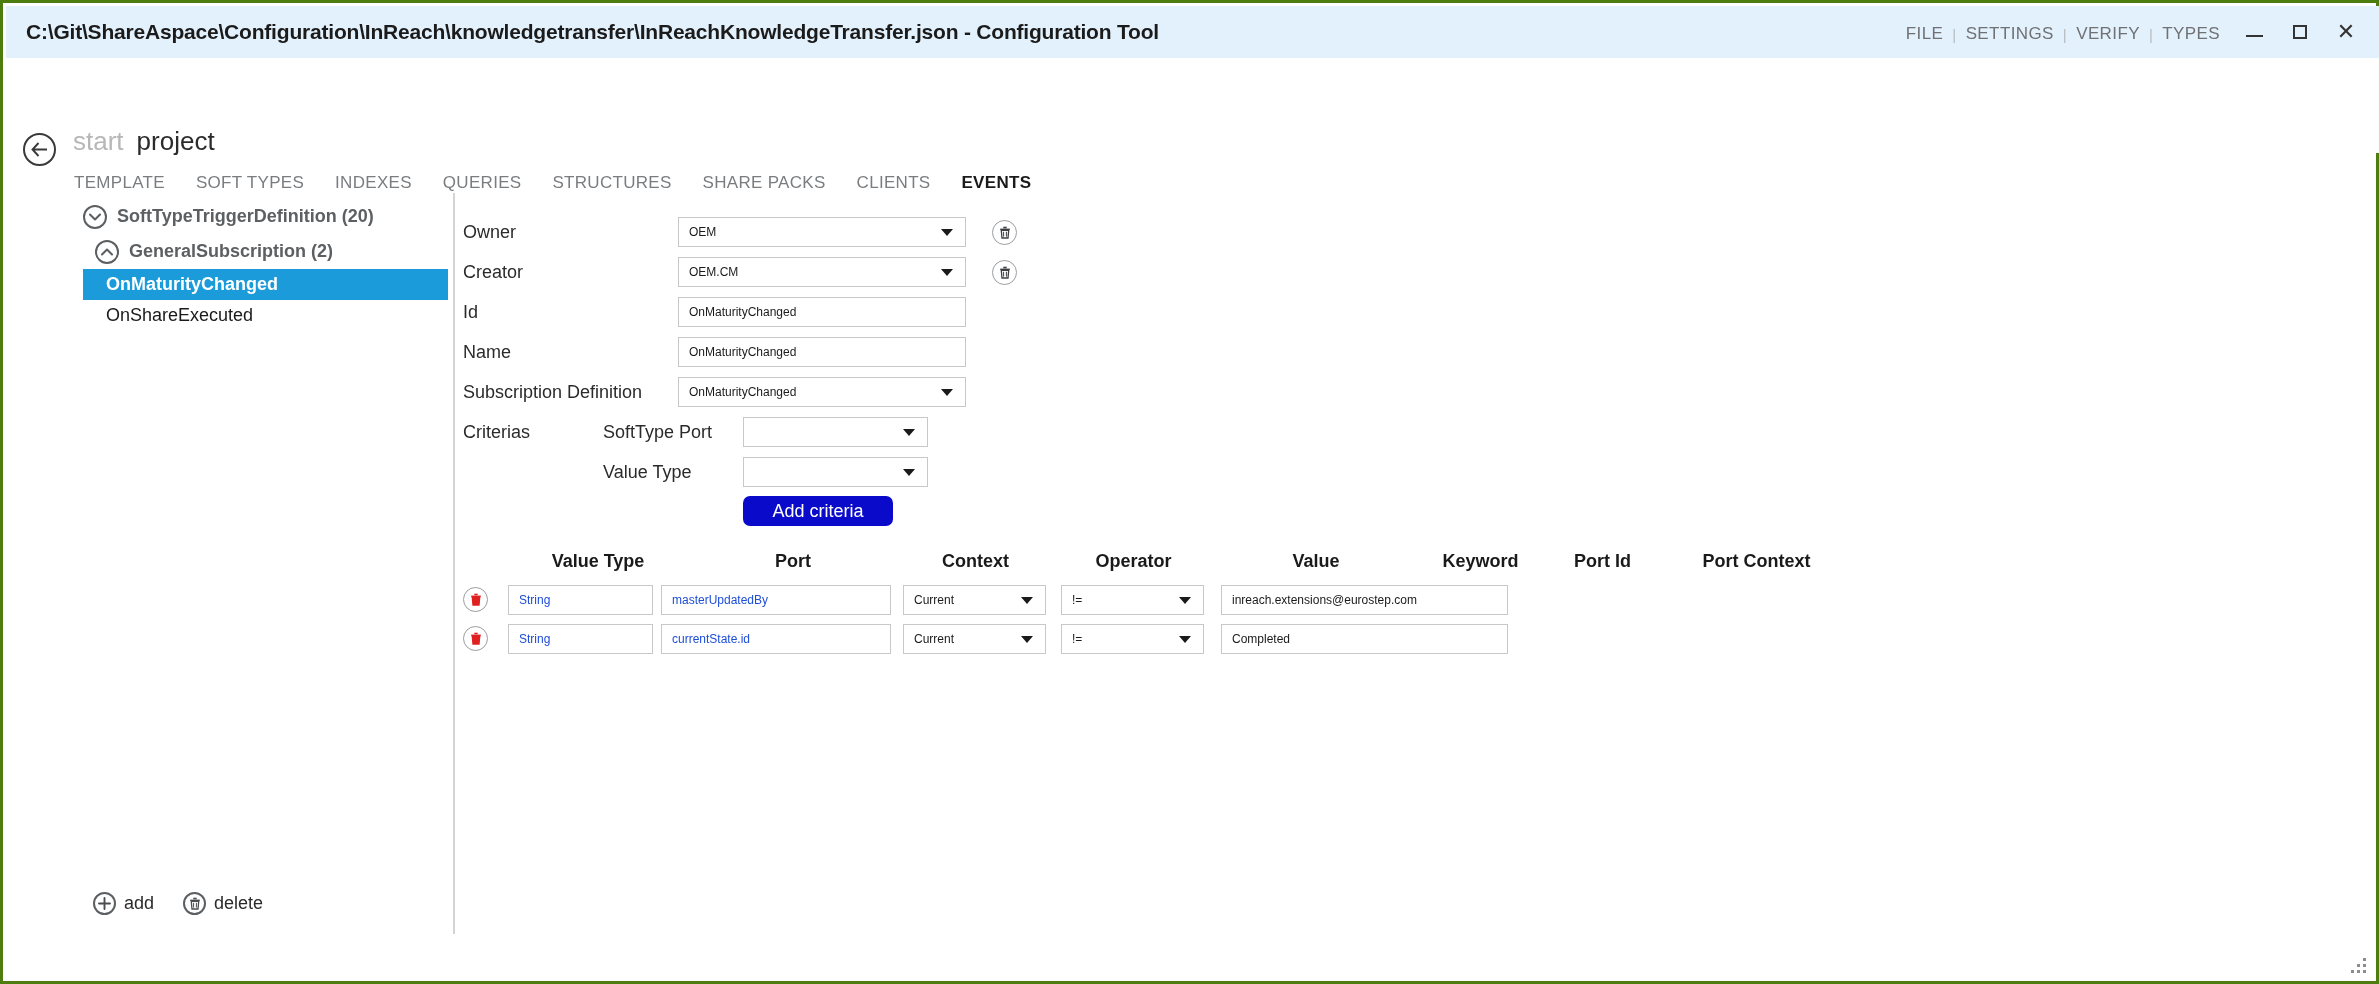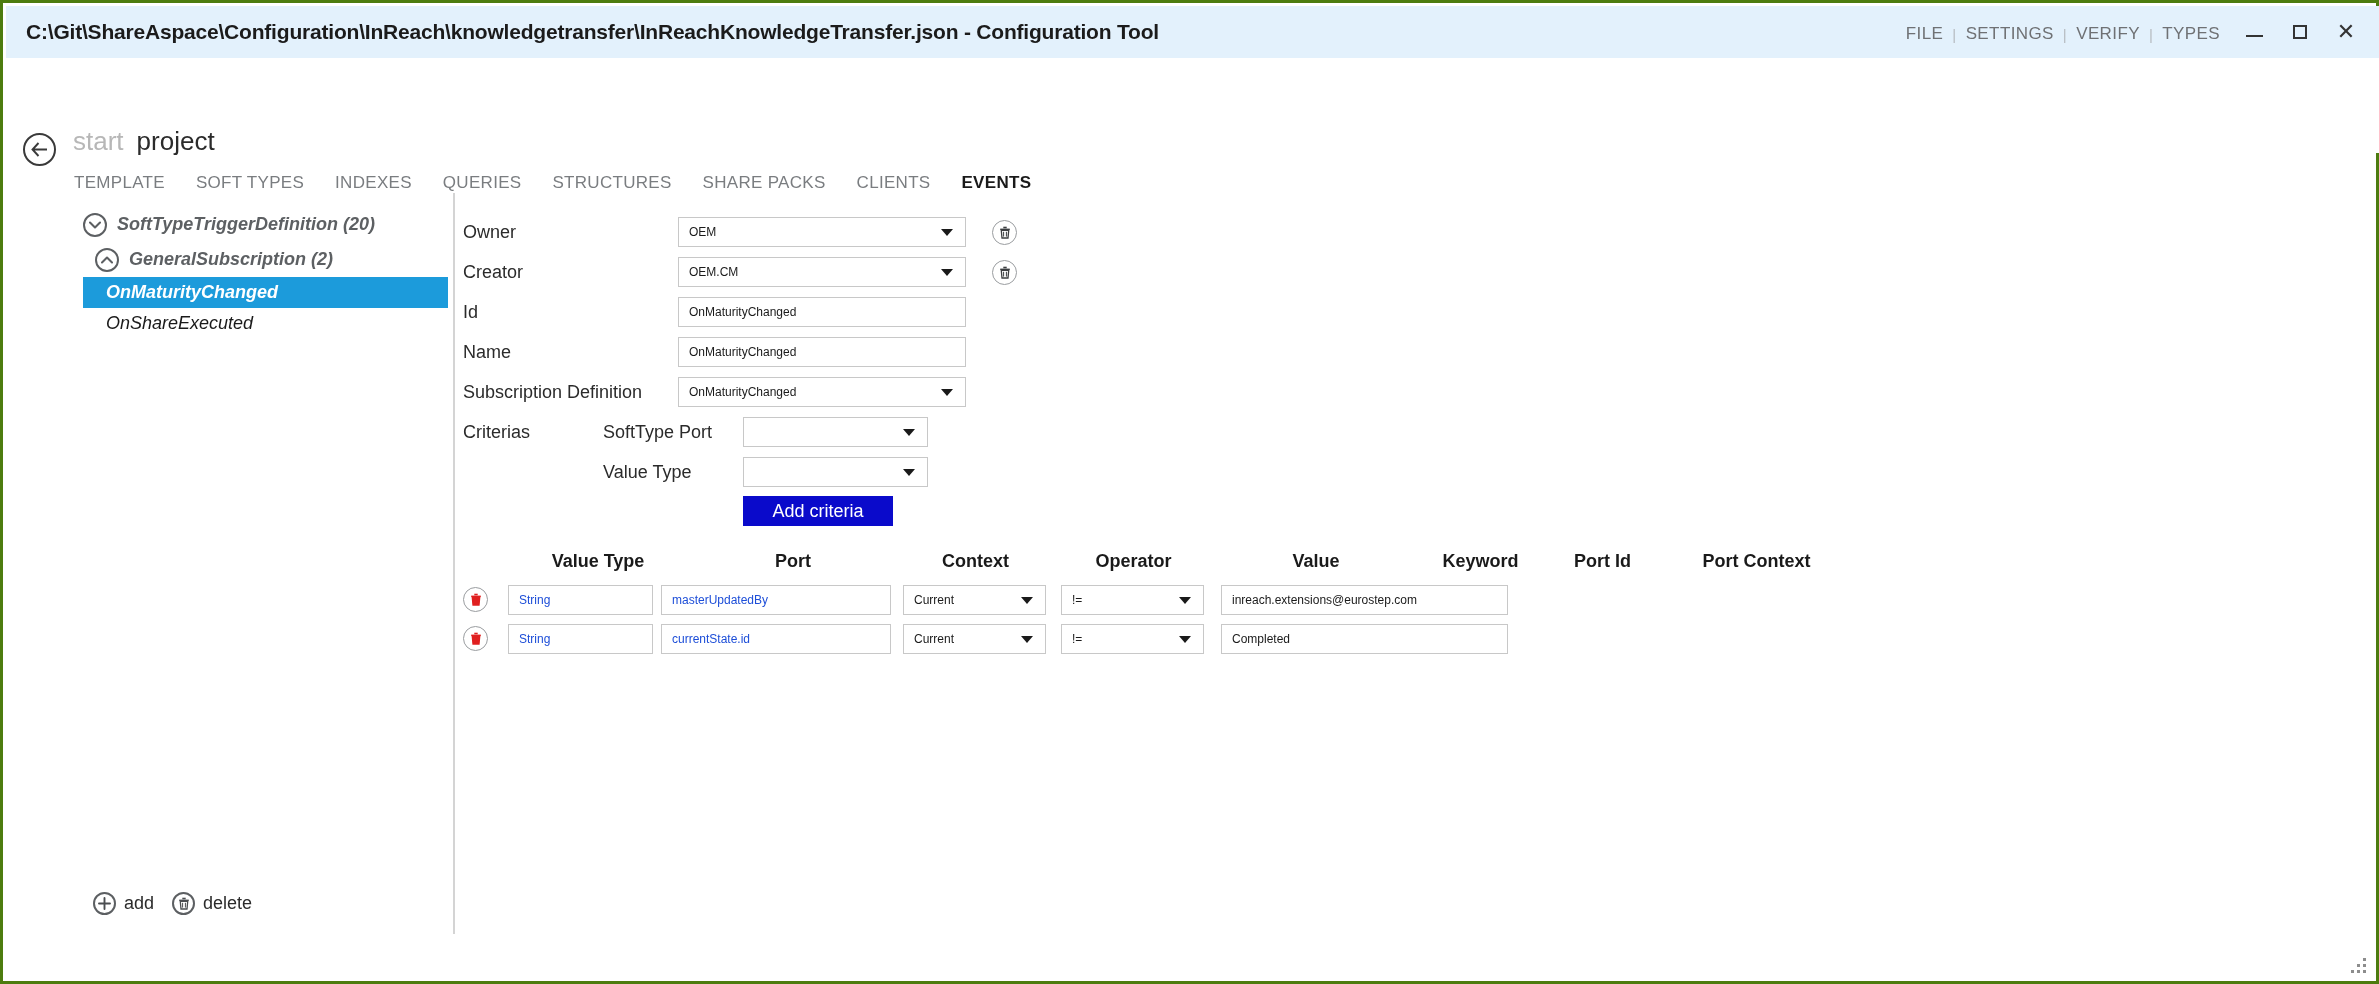--- a/index.html
+++ b/index.html
@@ -117,23 +117,22 @@
   .splitter {
     position: absolute;
     left: 450px; top: 190px;
     width: 2px; height: 741px;
     background: #d4d4d4;
   }
 
   
   .tree {
     position: absolute;
-    left: 80px; top: 204px;
+    left: 80px; top: 196px;
     width: 365px;
-    font-style: italic;
   }
   .tree-node {
     position: relative;
     height: 35px;
     display: flex;
     align-items: center;
     box-sizing: border-box;
   }
   .tree-node.focus-ring {
     border: 1px dotted #4a4a4a;
@@ -180,21 +179,21 @@
     color: #ffffff;
     font-weight: bold;
   }
 
   
   .tree-actions {
     position: absolute;
     left: 90px; top: 889px;
     display: flex;
     align-items: center;
-    gap: 18px;
+    gap: 29px;
   }
   .action {
     display: flex; align-items: center; gap: 8px;
   }
   .action .circ {
     width: 23px; height: 23px;
     border: 2px solid #5c5f62;
     border-radius: 50%;
     box-sizing: border-box;
     display: inline-flex; align-items: center; justify-content: center;
@@ -448,21 +447,21 @@
     <div class="form-row" style="left:140px; top:214px;">
       <span class="form-label" style="width:140px;">SoftType Port</span>
       <span class="field dropdown" style="width:185px;"></span>
     </div>
 
     <div class="form-row" style="left:140px; top:254px;">
       <span class="form-label" style="width:140px;">Value Type</span>
       <span class="field dropdown" style="width:185px;"></span>
     </div>
 
-    <button class="add-criteria-btn" style="left:280px; top:293px; width:150px; height:30px;">Add criteria</button>
+    <button class="add-criteria-btn" style="left:280px; top:293px; width:150px; height:30px;border-radius:7px;">Add criteria</button>
 
     <div class="crit-table">
 
       <div class="crit-head" style="left:40px;  top:348px; width:190px;">Value Type</div>
       <div class="crit-head" style="left:230px; top:348px; width:200px;">Port</div>
       <div class="crit-head" style="left:440px; top:348px; width:145px;">Context</div>
       <div class="crit-head" style="left:598px; top:348px; width:145px;">Operator</div>
       <div class="crit-head" style="left:758px; top:348px; width:190px;">Value</div>
       <div class="crit-head" style="left:960px; top:348px; width:115px;">Keyword</div>
       <div class="crit-head" style="left:1082px;top:348px; width:115px;">Port Id</div>

